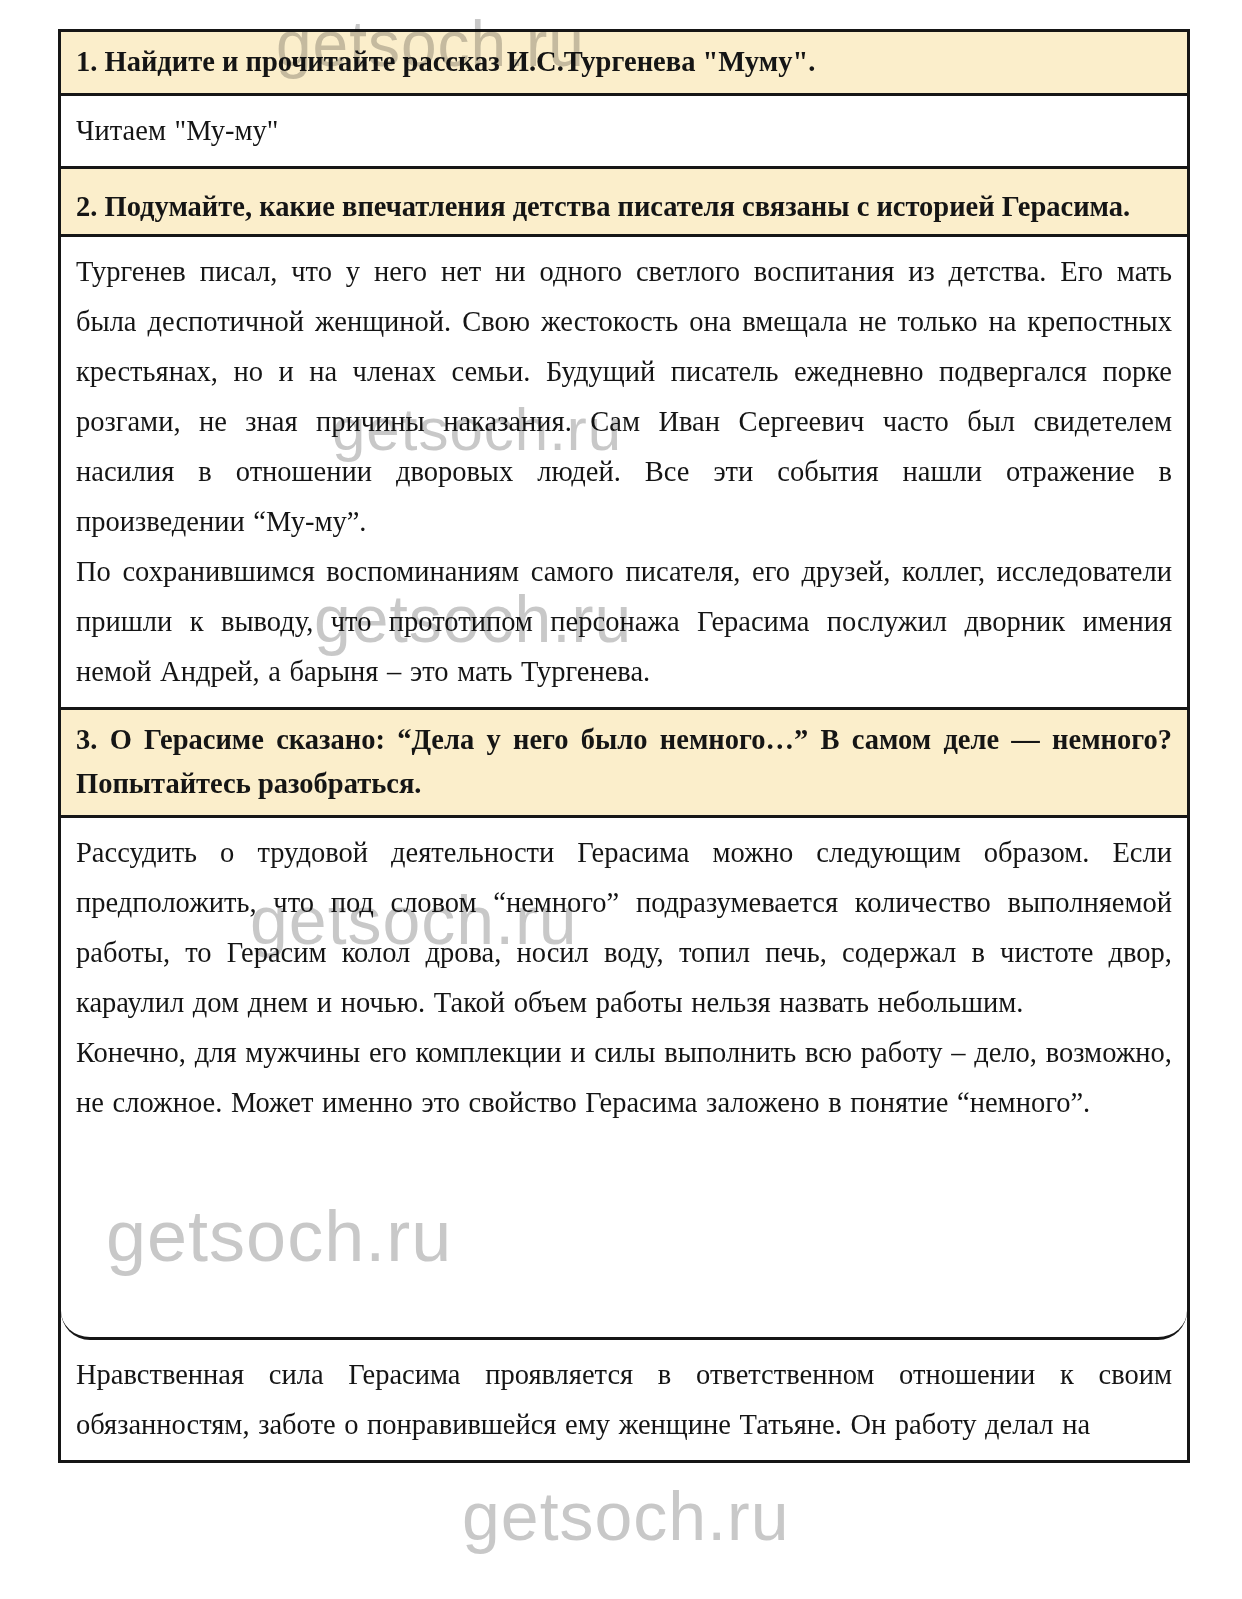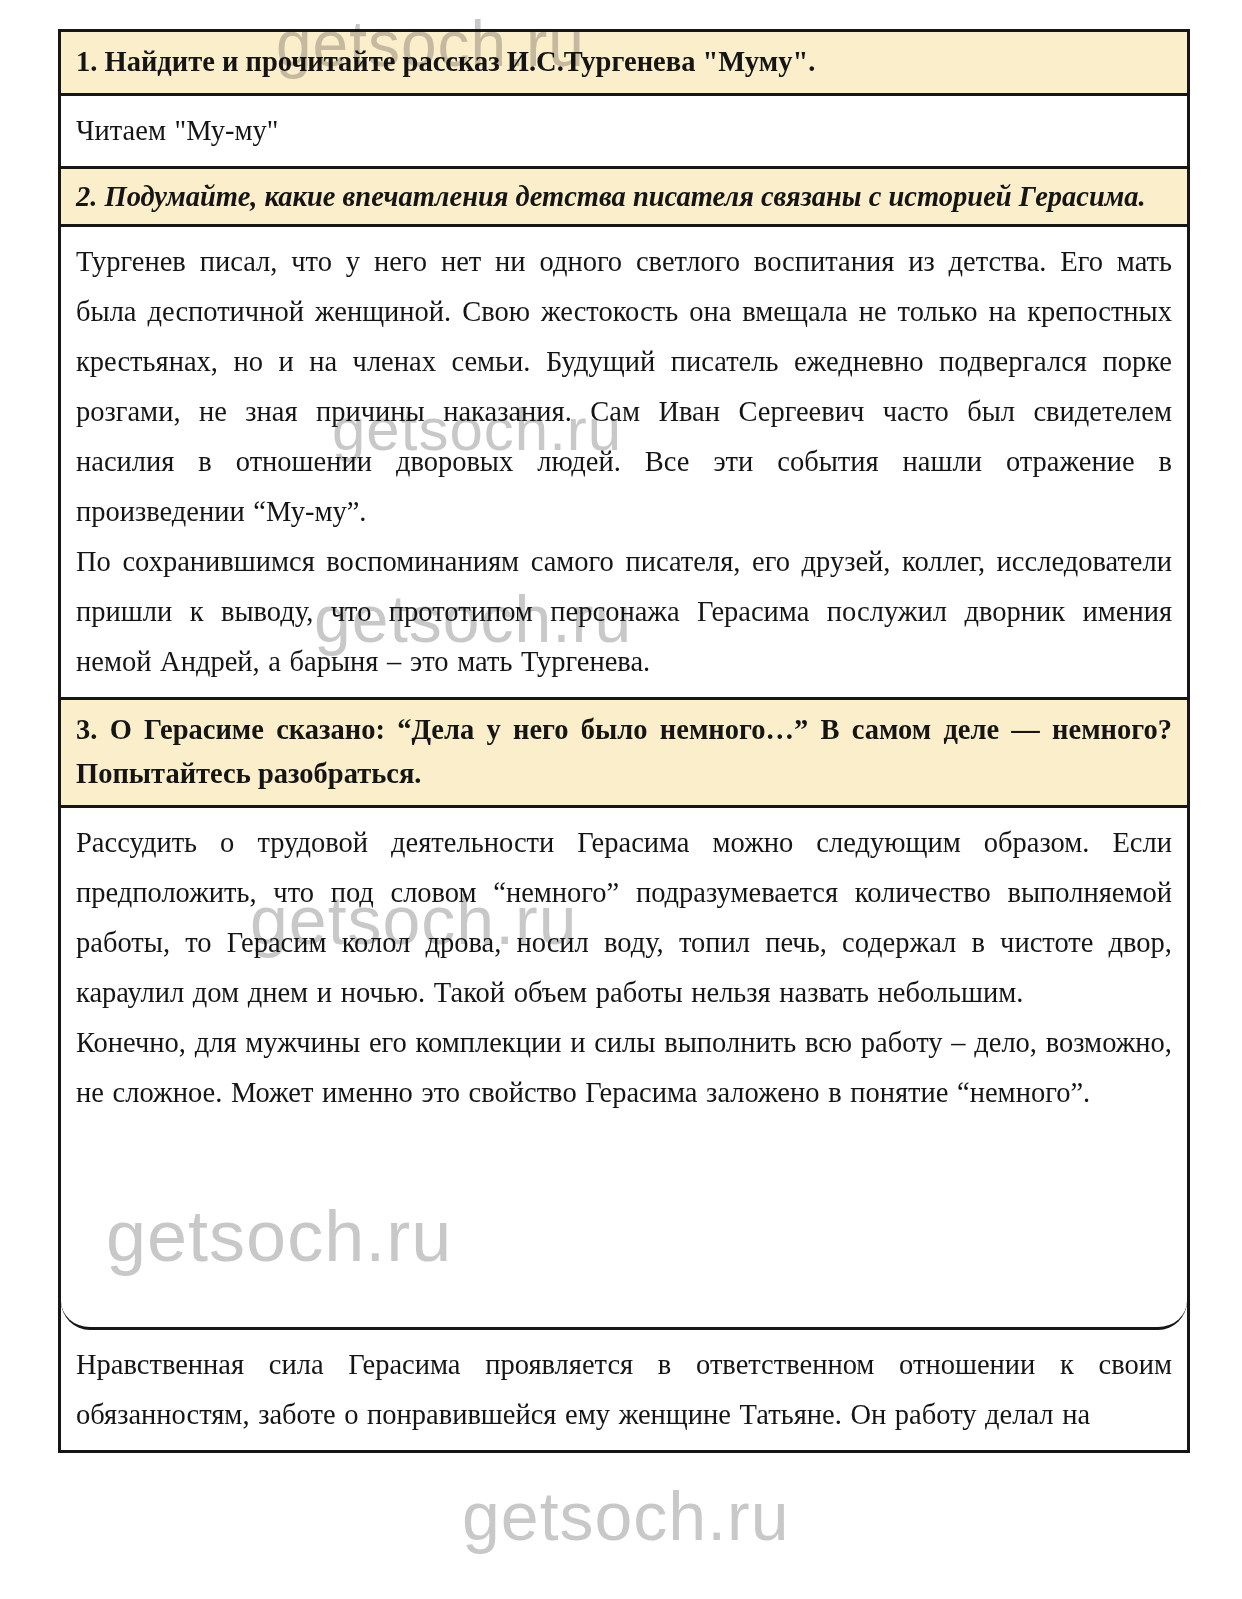--- a/index.html
+++ b/index.html
@@ -73,21 +73,21 @@
 <div class="doc-table">
 
   <div class="row question" style="min-height:61px;">
     <span>1. Найдите и прочитайте рассказ И.С.Тургенева "Муму".</span>
   </div>
 
   <div class="row answer single-line" style="min-height:70px;">
     <p>Читаем "Му-му"</p>
   </div>
 
-  <div class="row question" style="min-height:55px; padding-top:6px; padding-bottom:5px;font-style:italic;">
+  <div class="row question" style="min-height:55px; padding-top:16px; padding-bottom:5px;">
     <span>2. Подумайте, какие впечатления детства писателя связаны с историей Герасима.</span>
   </div>
 
   <div class="row answer" style="min-height:470px;">
     <p>Тургенев писал, что у него нет ни одного светлого воспитания из детства. Его мать была деспотичной женщиной. Свою жестокость она вмещала не только на крепостных крестьянах, но и на членах семьи. Будущий писатель ежедневно подвергался порке розгами, не зная причины наказания. Сам Иван Сергеевич часто был свидетелем насилия в отношении дворовых людей. Все эти события нашли отражение в произведении “Му-му”.</p>
     <p>По сохранившимся воспоминаниям самого писателя, его друзей, коллег, исследователи пришли к выводу, что прототипом персонажа Герасима послужил дворник имения немой Андрей, а барыня – это мать Тургенева.</p>
   </div>
 
   <div class="row question" style="min-height:105px;">
     <span>3. О Герасиме сказано: “Дела у него было немного…” В самом деле — немного? Попытайтесь разобраться.</span>

